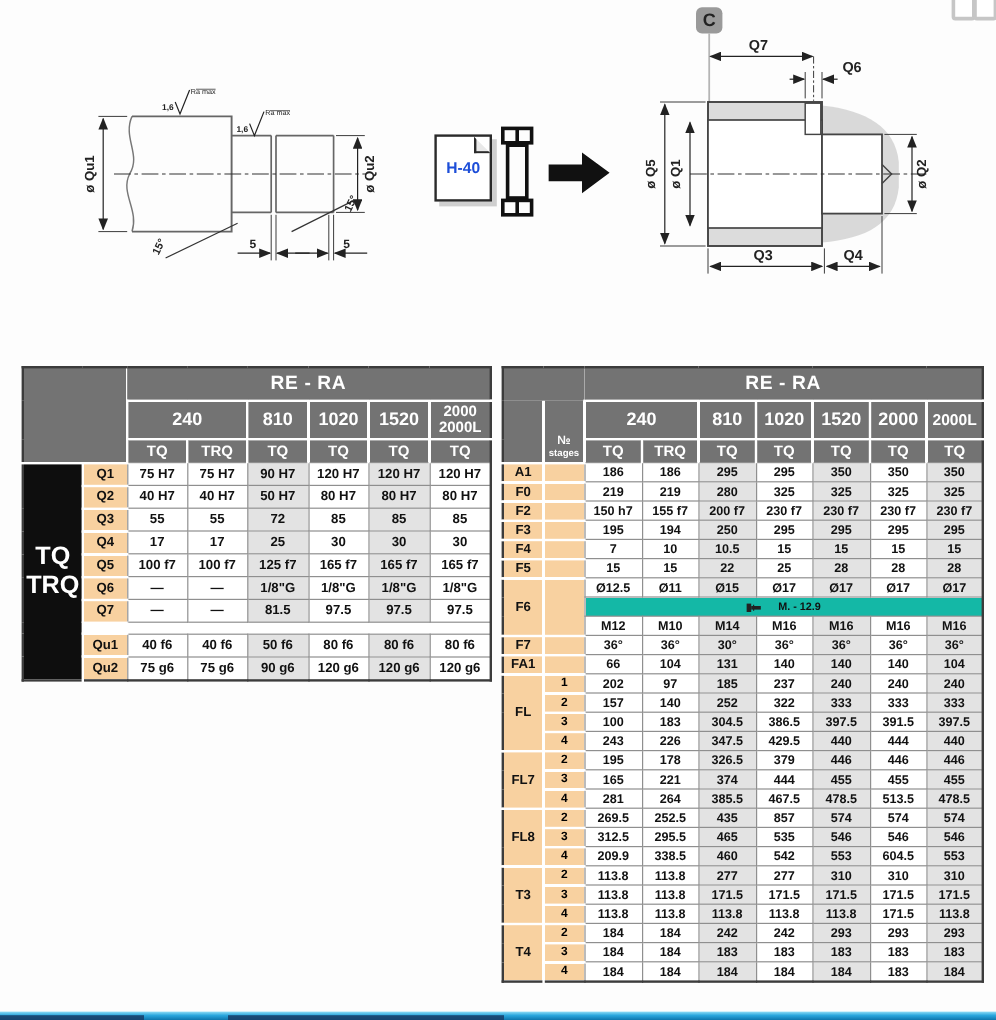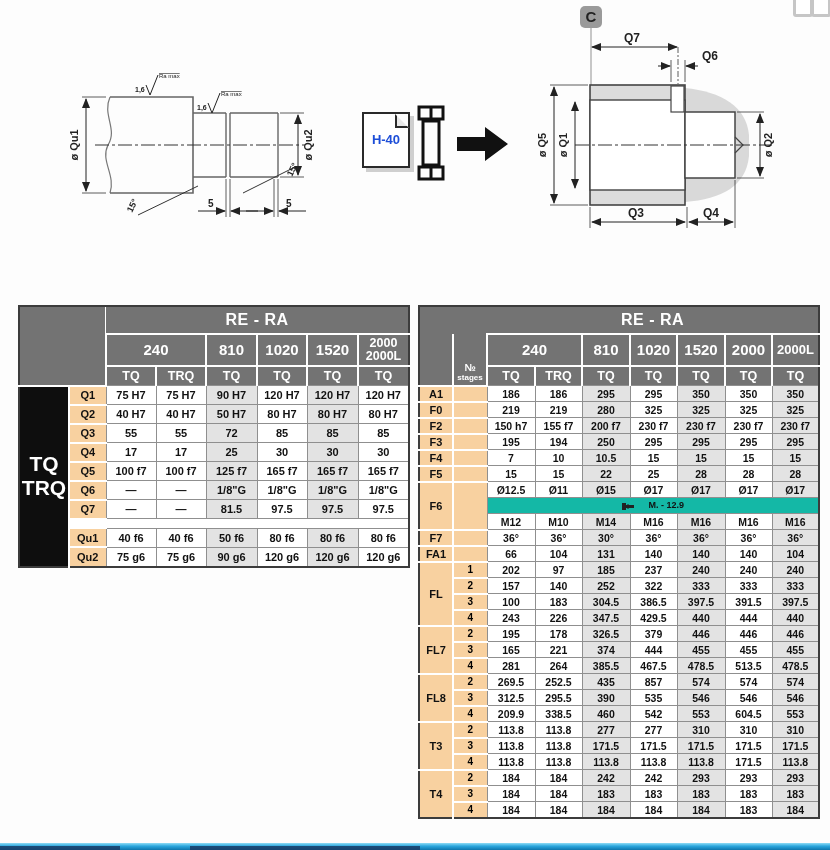--- a/index.html
+++ b/index.html
@@ -523,21 +523,21 @@
           <td class="val g">435</td>
           <td class="val">857</td>
           <td class="val g">574</td>
           <td class="val">574</td>
           <td class="val g">574</td>
         </tr>
         <tr>
           <td class="stg">3</td>
           <td class="val">312.5</td>
           <td class="val">295.5</td>
-          <td class="val g">390</td>
+          <td class="val g">465</td>
           <td class="val">535</td>
           <td class="val g">546</td>
           <td class="val">546</td>
           <td class="val g">546</td>
         </tr>
         <tr>
           <td class="stg">4</td>
           <td class="val">209.9</td>
           <td class="val">338.5</td>
           <td class="val g">460</td>

